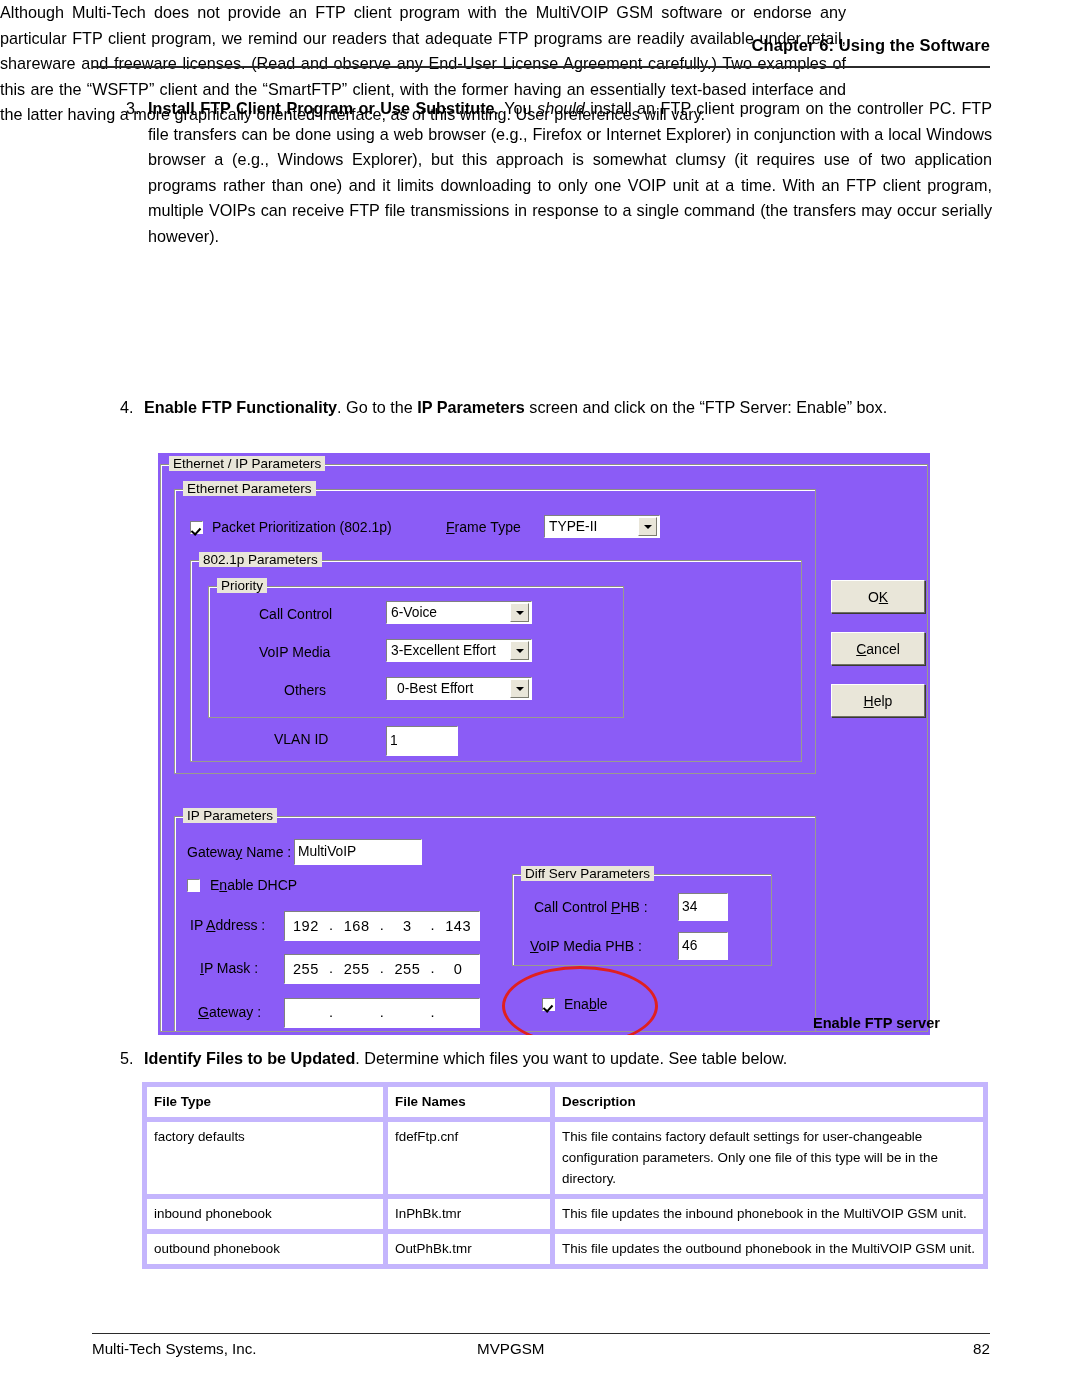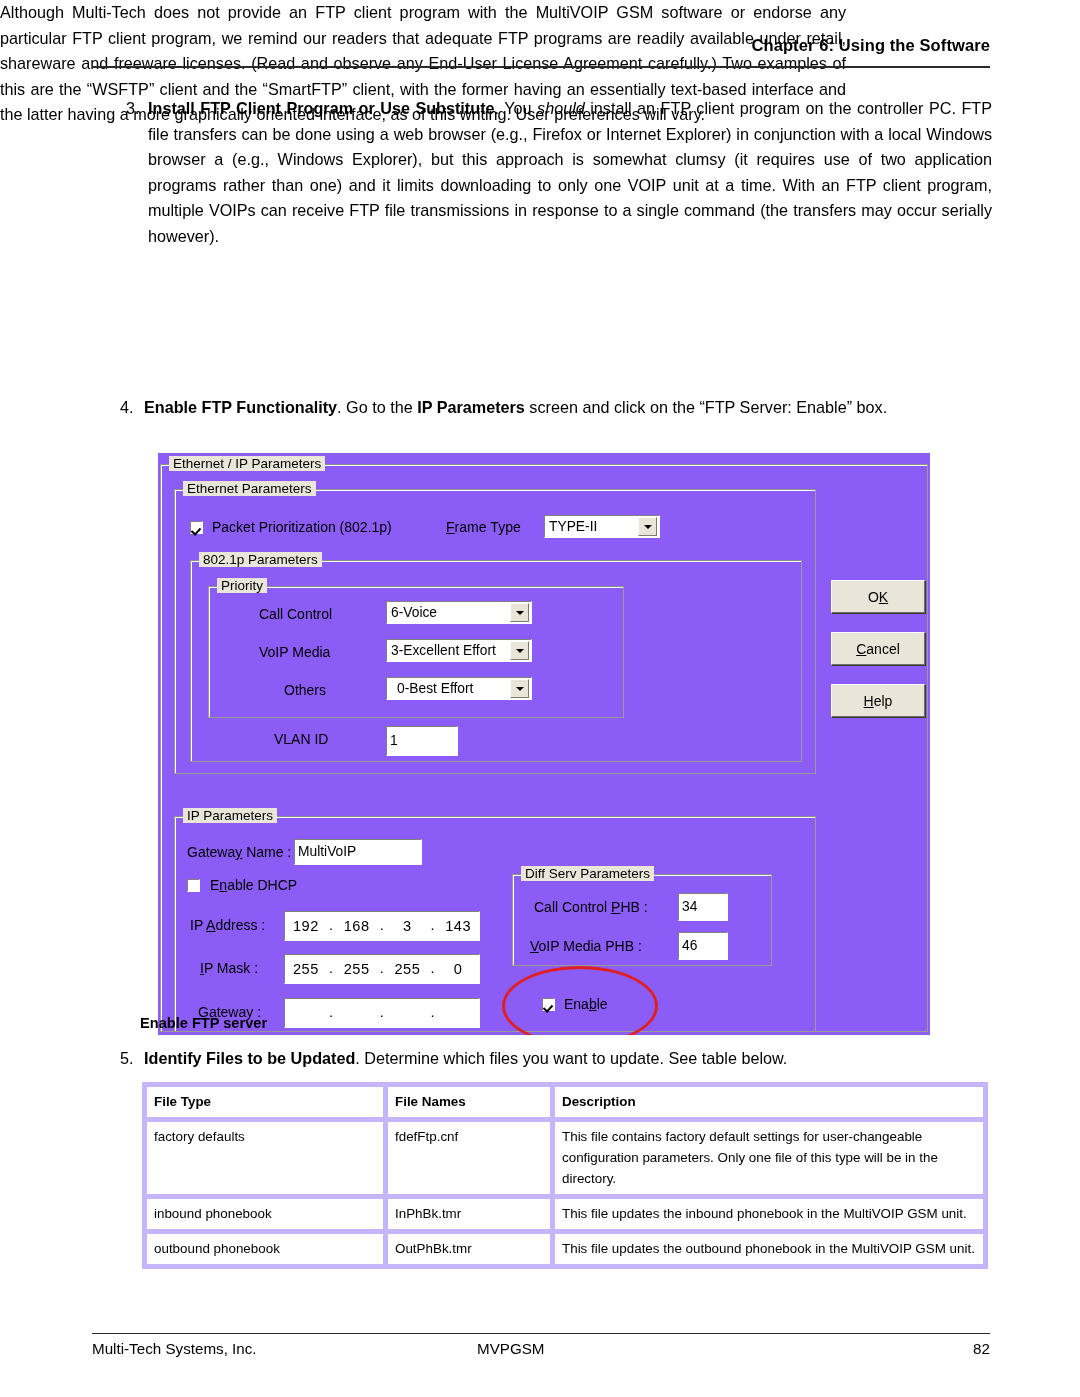--- a/index.html
+++ b/index.html
@@ -48,21 +48,21 @@
   #para2 { left: 148px; top: 242px; width: 846px;
            font-size: 16.2px; line-height: 25.6px; text-align: justify; }
 
   #item4 { left: 120px; top: 395px; width: 872px; }
   #item4 .txt { padding-left: 24px; }
 
   
   .caption {
     position: absolute;
     left: 140px; top: 1015px; width: 800px;
-    text-align: left;
+    text-align: right;
     font-size: 14.6px;
     font-weight: bold;
   }
 
   #item5 { left: 120px; top: 1046px; width: 872px; }
   #item5 .txt { padding-left: 24px; }
 
   
   .dialog {
     position: absolute;

